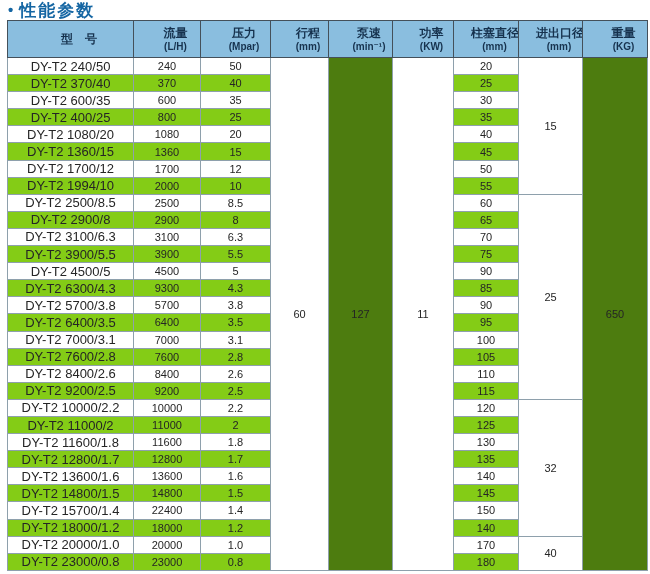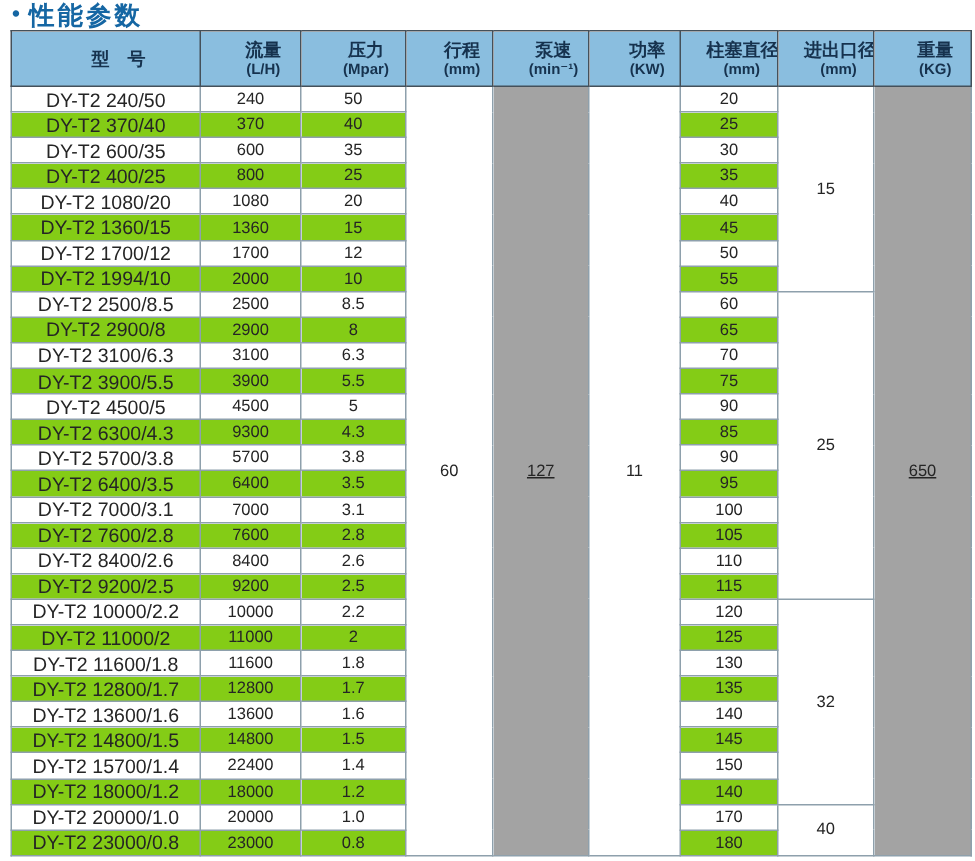--- a/index.html
+++ b/index.html
@@ -62,21 +62,21 @@
   thead th .h-label { line-height: 14px; }
   thead th .h-unit  { line-height: 13px; font-size: 10px; }
   tbody td {
     height: 16.1px;
     font-size: 11px;
     color: #252525;
     background: #ffffff;
   }
   tbody td.model { font-size: 13px; }
   tbody tr.alt td.striped { background: #84cc16; }
-  tbody td.blue-col { background: #a3a3a3; text-decoration: underline; }
+  tbody td.blue-col { background: #4d7c0f; }
   tbody td.merged { font-size: 11px; }
 </style>
 </head>
 <body>
 
 <div class="page">
 
   <div class="title-bar">
     <span class="title-bullet">•</span>
     <span class="title-text">性能参数</span>

